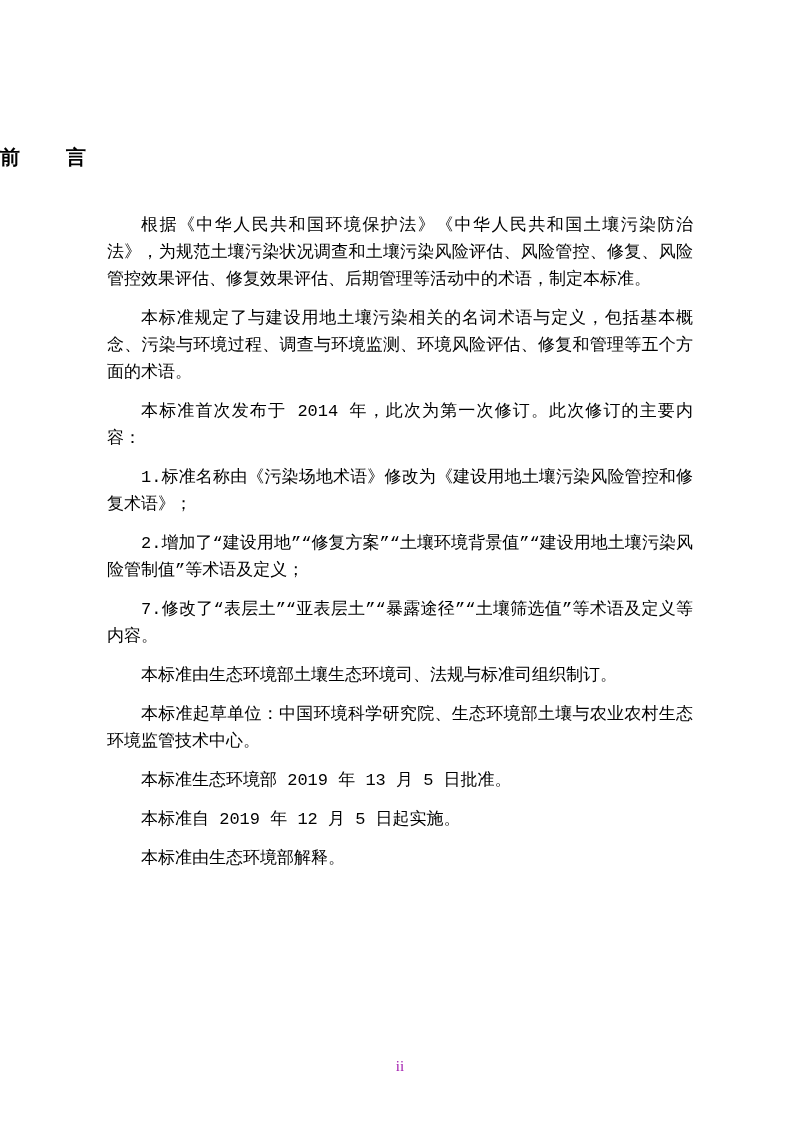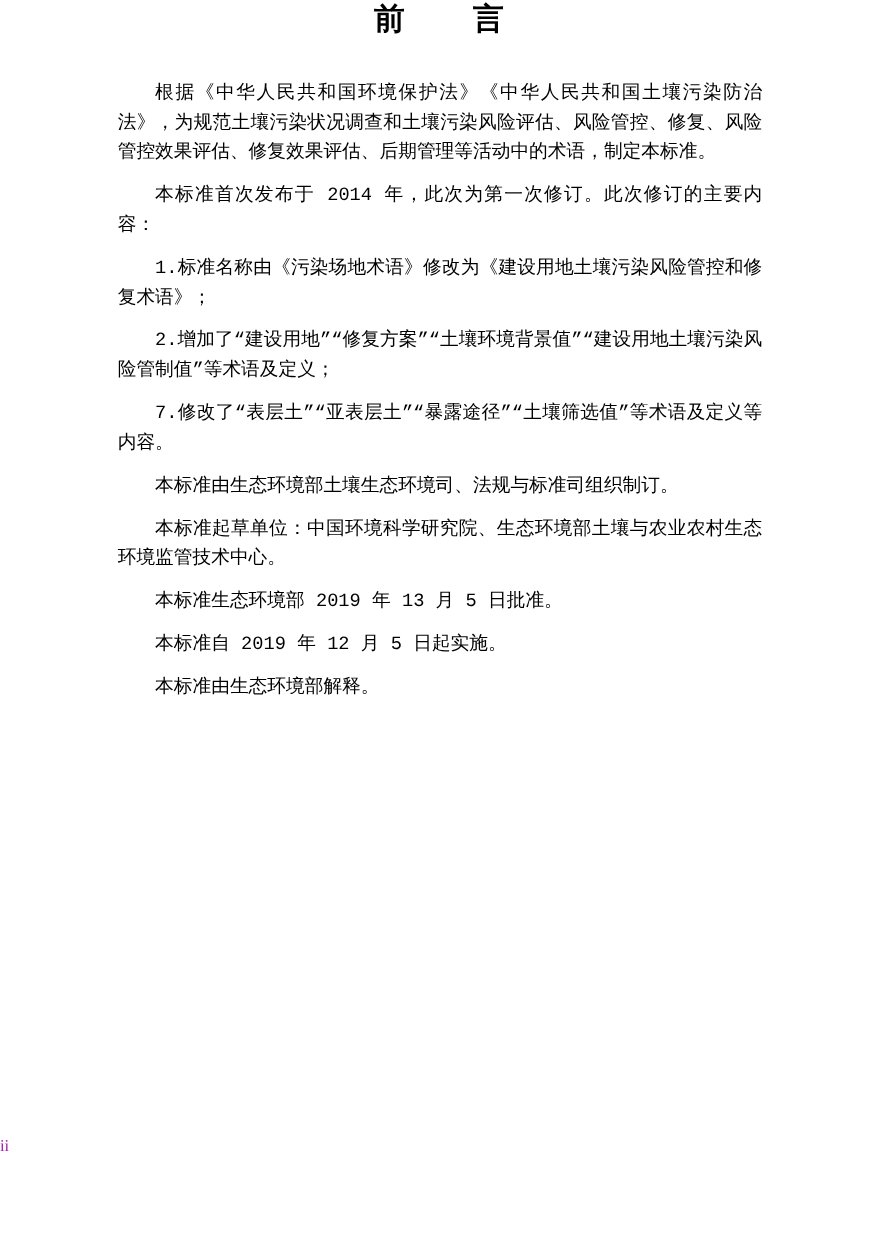--- a/index.html
+++ b/index.html
@@ -12,60 +12,63 @@
     width: 800px;
     height: 1131px;
     margin: 0 auto;
     background: #ffffff;
     overflow: hidden;
     font-family: "Liberation Serif", "DejaVu Serif", serif;
     color: #000000;
   }
   .doc-title {
     margin: 0;
-    text-align: center;
+    padding-top: 140px;
+    text-align: left;
     font-family: "Liberation Sans", "DejaVu Sans", sans-serif;
     font-weight: bold;
-    font-size: 28px;
+    font-size: 20px;
     line-height: 34px;
     letter-spacing: 2px;
     color: #000000;
   }
   .body-text {
     margin-top: 38px;
     padding: 0 95px;
   }
   .body-text p {
     margin: 12px;
     font-size: 17px;
     line-height: 27px;
     text-align: justify;
     text-indent: 2em;
     word-break: break-all;
     font-family: Liberation Mono, monospace;
   }
   .page-footer {
     position: absolute;
     left: 0;
-    bottom: 80px;
+    bottom: 56px;
     width: 100%;
+    text-align: center;
     font-size: 15px;
     line-height: 18px;
     color: #a21caf;
   }
 </style>
 </head>
 <body>
 
 <div class="page">
 
   <h1 class="doc-title">前　　言</h1>
 
   <div class="body-text">
     <p>根据《中华人民共和国环境保护法》《中华人民共和国土壤污染防治法》，为规范土壤污染状况调查和土壤污染风险评估、风险管控、修复、风险管控效果评估、修复效果评估、后期管理等活动中的术语，制定本标准。</p>
+    <p>本标准规定了与建设用地土壤污染相关的名词术语与定义，包括基本概念、污染与环境过程、调查与环境监测、环境风险评估、修复和管理等五个方面的术语。</p>
     <p>本标准首次发布于 2014 年，此次为第一次修订。此次修订的主要内容：</p>
     <p>1.标准名称由《污染场地术语》修改为《建设用地土壤污染风险管控和修复术语》；</p>
     <p>2.增加了“建设用地”“修复方案”“土壤环境背景值”“建设用地土壤污染风险管制值”等术语及定义；</p>
     <p>7.修改了“表层土”“亚表层土”“暴露途径”“土壤筛选值”等术语及定义等内容。</p>
     <p>本标准由生态环境部土壤生态环境司、法规与标准司组织制订。</p>
     <p>本标准起草单位：中国环境科学研究院、生态环境部土壤与农业农村生态环境监管技术中心。</p>
     <p>本标准生态环境部 2019 年 13 月 5 日批准。</p>
     <p>本标准自 2019 年 12 月 5 日起实施。</p>
     <p>本标准由生态环境部解释。</p>
   </div>

